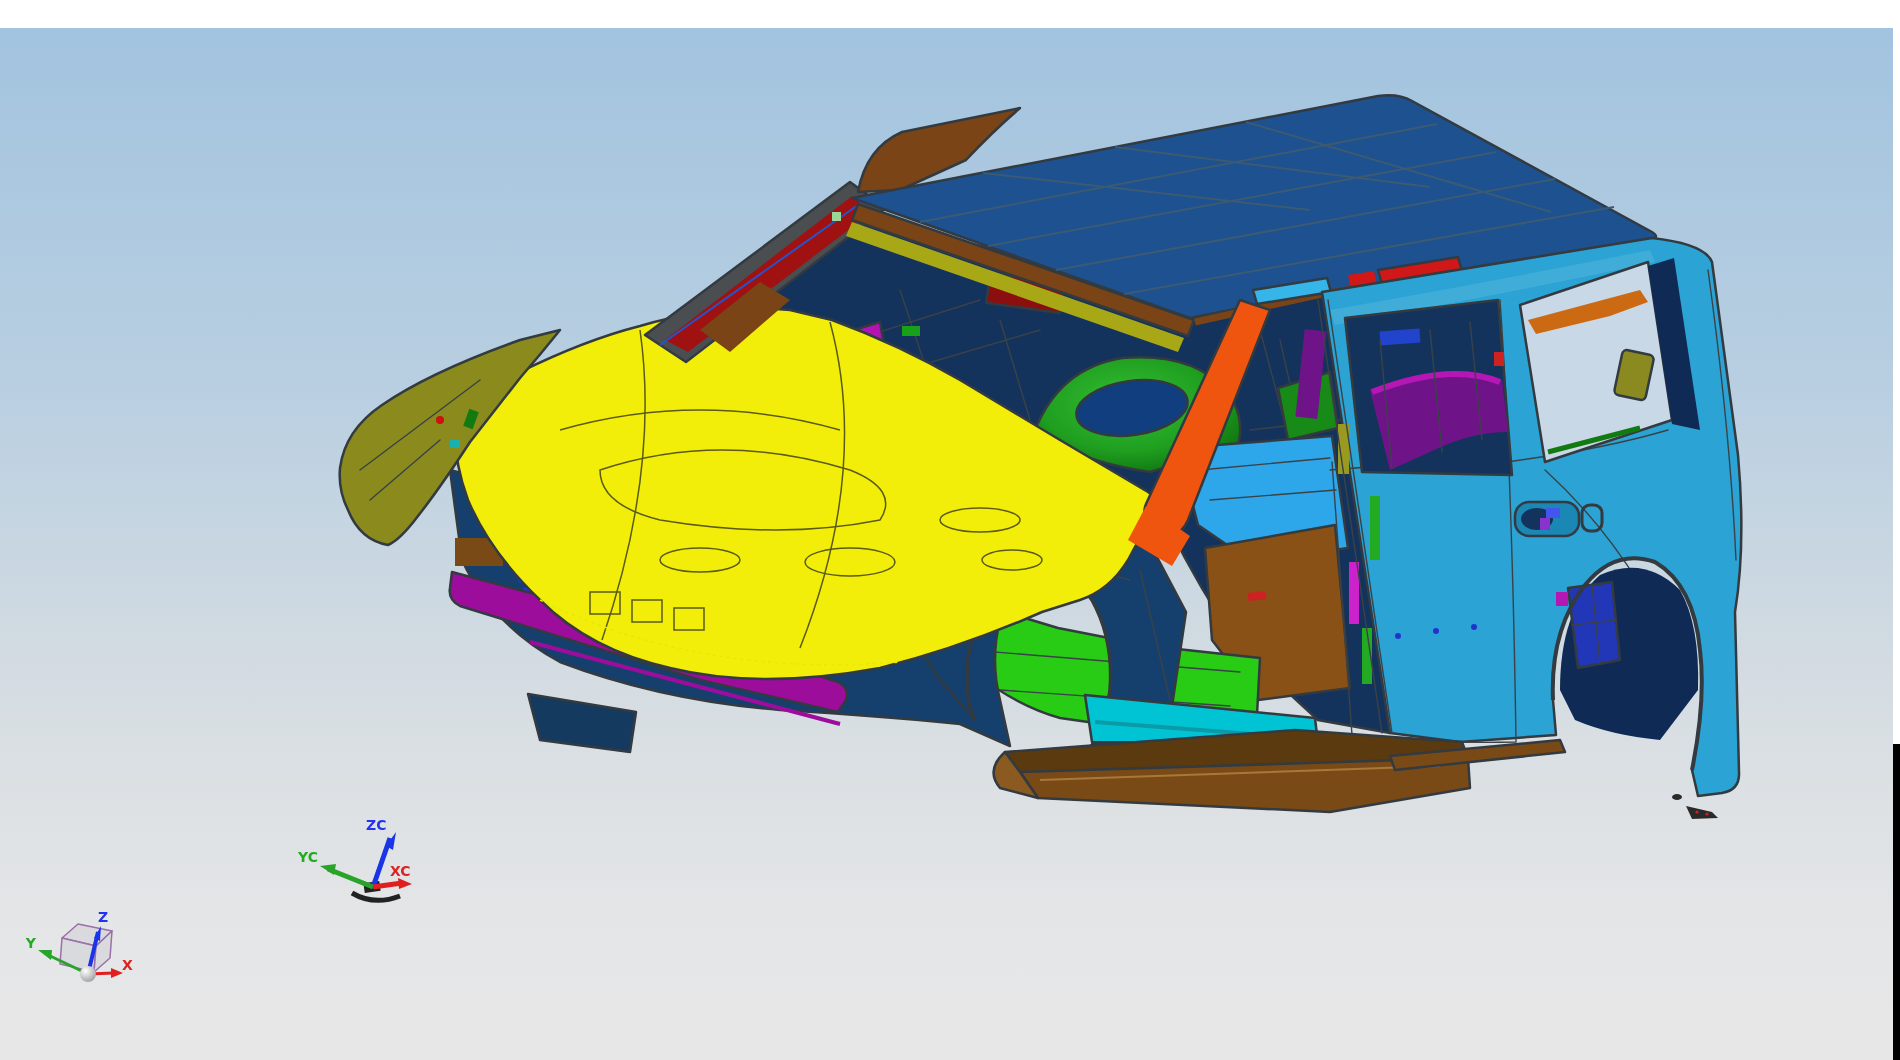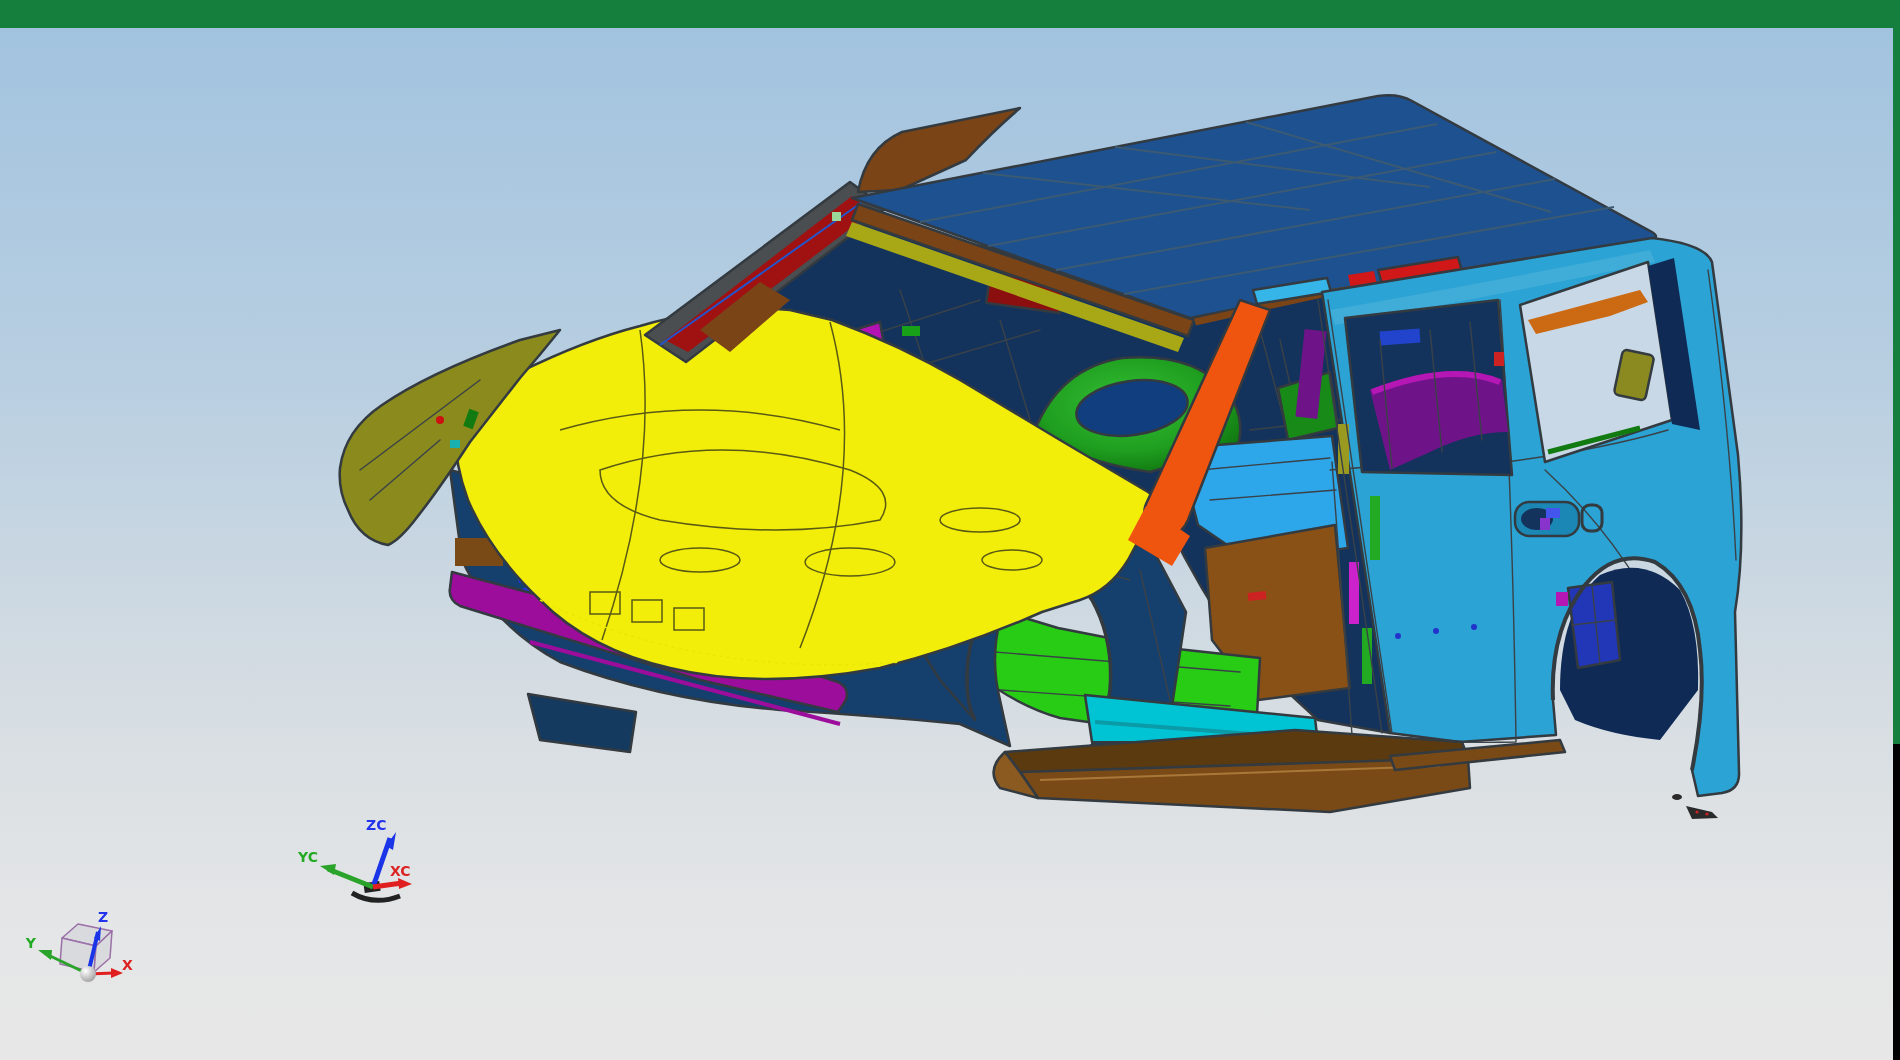--- a/index.html
+++ b/index.html
@@ -1,17 +1,17 @@
 <!DOCTYPE html>
 <html><head>
 <meta charset="utf-8">
 <style>
   html,body{margin:0;padding:0;background:#000;width:1900px;height:1060px;overflow:hidden;
             font-family:"Liberation Sans",sans-serif;}
-  #frame{position:absolute;left:0;top:0;width:1900px;height:744px;background:#15803d;}
+  #frame{position:absolute;left:0;top:0;width:1900px;height:744px;background:#ffffff;}
   #viewport{position:absolute;left:0;top:28px;width:1893px;height:1032px;
             background:linear-gradient(180deg,#a2c3df 0%,#b9cfe1 35%,#d6dde2 65%,#e5e6e7 88%,#e7e7e7 100%);}
   svg{position:absolute;left:0;top:0;}
   .e{stroke:#333a40;stroke-width:2.5;stroke-linejoin:round;stroke-linecap:round;}
   .t{stroke:#3a4248;stroke-width:1.4;fill:none;stroke-linecap:round;}
   .hl{stroke:#5a5a14;stroke-width:1.5;fill:none;}
   .axis-label{font:bold 14px "DejaVu Sans",sans-serif;}
 </style>
 </head>
 <body>

